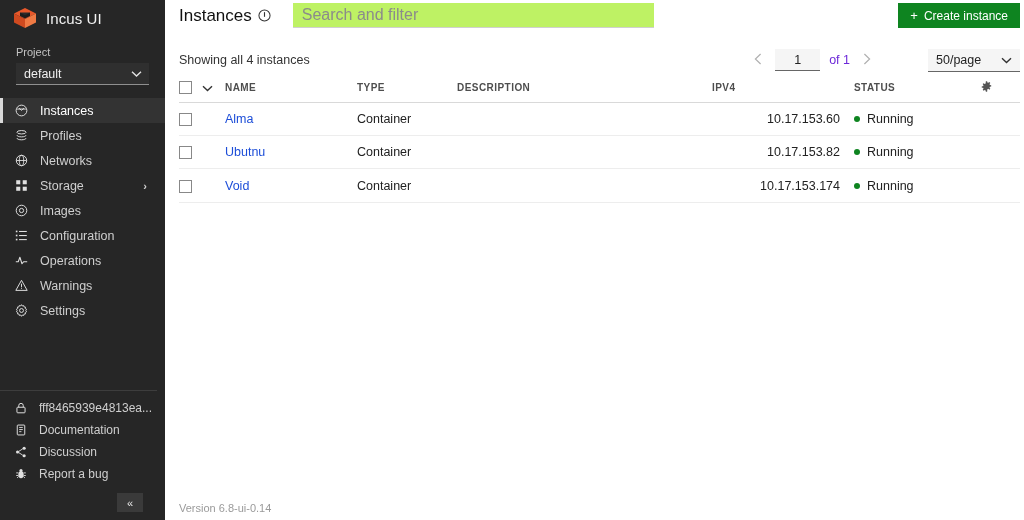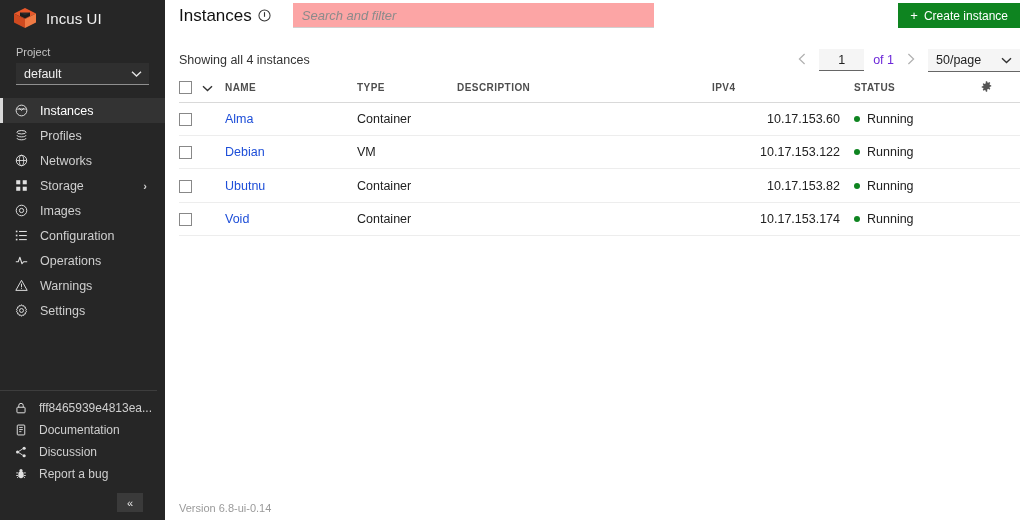--- a/index.html
+++ b/index.html
@@ -97,27 +97,26 @@
     padding: 0 0 0 14px; gap: 0;
   }
   .page-title {
     font-size: 17px; color: #111; font-weight: normal;
     display: flex; align-items: center; gap: 6px;
   }
   .info-ico { display: inline-flex; color: #333; }
   .search-wrap { margin-left: 22px; width: 361px; }
   .search-input {
     width: 100%; height: 25px;
-    background: #fca5a5;
+    background: #bef264;
     border: none; border-bottom: 1px solid #d0d0d0;
     font-family: "Liberation Sans", sans-serif;
-    font-size: 13px; color: #333;
+    font-size: 16px; color: #333;
     padding: 0 9px;
     outline: none;
-    font-style: italic;
   }
   .search-input::placeholder { color: #8b8b8b; }
   .create-btn {
     position: absolute; right: 14px; top: 3px;
     height: 25px; background: #0e8420; color: #fff;
     border: none; font-family: "Liberation Sans", sans-serif;
     font-size: 12px; padding: 0 12px; cursor: pointer;
     display: flex; align-items: center; gap: 6px;
   }
   .create-btn .plus { font-size: 13px; line-height: 1; }
@@ -135,21 +134,21 @@
     width: 45px; height: 22px; text-align: center;
     background: #f5f5f5; border: none; border-bottom: 1px solid #666;
     font-family: "Liberation Sans", sans-serif; font-size: 12.5px; color: #222;
     outline: none;
   }
   .pg-of { font-size: 12.5px; color: #6d28d9; }
   .pg-select {
     position: relative; width: 92px; height: 23px;
     background: #f5f5f5; border: none; border-bottom: 1px solid #666;
     display: flex; align-items: center; padding: 0 8px;
-    font-size: 12.5px; color: #222; cursor: pointer;
+    font-size: 12.5px; color: #222; cursor: pointer; margin-left: 44px;
   }
   .pg-select .chev { position: absolute; right: 8px; font-size: 11px; color: #333; }
 
   table.grid { width: 100%; border-collapse: collapse; table-layout: fixed; }
   table.grid thead th {
     font-size: 10px; letter-spacing: .45px; color: #4e4e4e;
     font-weight: bold; text-align: left;
     padding: 4px 0 7px 0;
     border-bottom: 1px solid #d9d9d9;
     vertical-align: middle;
@@ -449,34 +448,20 @@
               <td class="col-status">
                 <span class="status-cell">
                   <span class="dot" style="background: rgb(14, 132, 32);"></span>
                   <span>Running</span>
                 </span>
               </td>
               <td class="col-gear"></td>
             </tr>
             <tr>
               <td class="col-check"><span class="chk"></span></td>
-              <td class="col-name"><a class="name-link">Debian</a></td>
-              <td class="col-type">VM</td>
-              <td class="col-desc"></td>
-              <td class="col-ipv4">10.17.153.122</td>
-              <td class="col-status">
-                <span class="status-cell">
-                  <span class="dot" style="background: rgb(14, 132, 32);"></span>
-                  <span>Running</span>
-                </span>
-              </td>
-              <td class="col-gear"></td>
-            </tr>
-            <tr>
-              <td class="col-check"><span class="chk"></span></td>
               <td class="col-name"><a class="name-link">Ubutnu</a></td>
               <td class="col-type">Container</td>
               <td class="col-desc"></td>
               <td class="col-ipv4">10.17.153.82</td>
               <td class="col-status">
                 <span class="status-cell">
                   <span class="dot" style="background: rgb(14, 132, 32);"></span>
                   <span>Running</span>
                 </span>
               </td>

